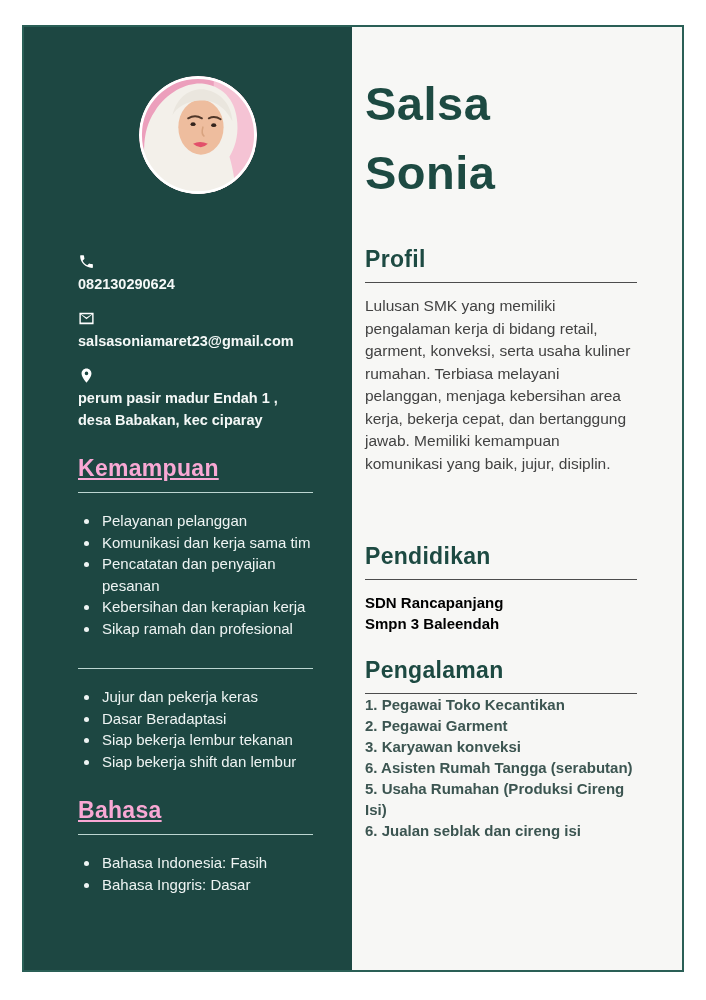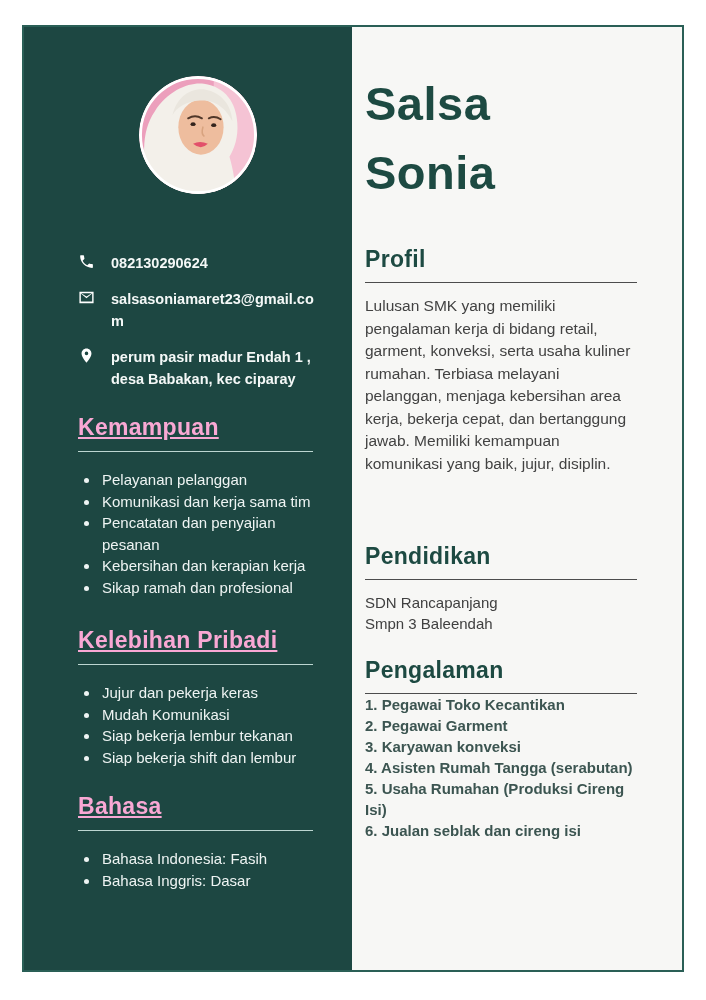--- a/index.html
+++ b/index.html
@@ -10,21 +10,21 @@
     border:2px solid #2a5f56; display:flex; background:#f7f7f5; }
 
   
   .sidebar { width:328px; flex:0 0 328px; background:#1d4742; color:#eef5f3;
     padding:49px 34px 0 54px; }
   .photo-wrap { width:118px; height:118px; margin:0 auto; border-radius:50%;
     overflow:hidden; }
   .photo-wrap svg { display:block; width:100%; height:100%; }
 
   .contact { margin-top:58px; }
-  .contact-row { display:flex; align-items:flex-start; margin-bottom:14px; }
+  .contact-row { display:flex; align-items:flex-start; margin-bottom:14px;flex-direction:column; }
   .contact-icon { width:20px; flex:0 0 20px; margin-right:13px; margin-top:1px; }
   .contact-icon svg { display:block; width:17px; height:17px; fill:#ffffff; }
   .contact-text { font-size:14.5px; font-weight:bold; line-height:22px; color:#f4f8f7;
     word-break:break-all; }
 
   .s-section { margin-top:24px; }
   .s-head { font-size:23px; font-weight:800; letter-spacing:.3px; color:#f9a8d4;text-decoration:underline; }
   .s-rule { border:none; border-top:1.5px solid #bcd6d1; margin-top:10px; width:98%; }
   .s-list { margin:17px 0 0 22px; }
   .s-list li { font-size:15px; line-height:21.5px; color:#eef4f3; padding-left:2px; }
@@ -35,21 +35,21 @@
   .main { flex:1 1 auto; background:#f7f7f5; padding:42px 45px 0 13px; }
   .name { font-size:47px; line-height:69px; font-weight:800; letter-spacing:.5px;
     color:#1d4a42; }
   .m-section { margin-top:39px; }
   .m-head { font-size:23px; font-weight:800; letter-spacing:.3px; color:#1d4a42; }
   .m-rule { border:none; border-top:1.5px solid #4c4c4c; margin-top:9px; }
   .profil-text { margin-top:12px; font-size:15.5px; line-height:22.5px; color:#424242; }
   .edu-gap { margin-top:68px; }
   .exp-gap { margin-top:23px; }
   .plain-list { margin-top:12px; }
-  .plain-list div { font-size:15px; font-weight:normal; line-height:21px; color:#404040; }
+  .plain-list div { font-size:15px; font-weight:bold; line-height:21px; color:#000000; }
   .num-list { }
   .num-list div { font-size:15px; font-weight:bold; line-height:21px; color:#3c5551; }
 </style>
 </head>
 <body>
 
 <div class="page">
   <div class="card">
 
     <aside class="sidebar">
@@ -115,25 +115,24 @@
         <ul class="s-list">
           <li>Pelayanan pelanggan</li>
           <li>Komunikasi dan kerja sama tim</li>
           <li>Pencatatan dan penyajian pesanan</li>
           <li>Kebersihan dan kerapian kerja</li>
           <li>Sikap ramah dan profesional</li>
         </ul>
       </section>
 
       <section class="s-section sec-gap-1">
-        <div class="s-head">Kelebihan Pribadi</div>
         <hr class="s-rule">
         <ul class="s-list">
           <li>Jujur dan pekerja keras</li>
-          <li>Mudah Komunikasi</li>
+          <li>Dasar Beradaptasi</li>
           <li>Siap bekerja lembur tekanan</li>
           <li>Siap bekerja shift dan lembur</li>
         </ul>
       </section>
 
       <section class="s-section sec-gap-2">
         <div class="s-head">Bahasa</div>
         <hr class="s-rule">
         <ul class="s-list">
           <li>Bahasa Indonesia: Fasih</li>
@@ -165,21 +164,21 @@
         </div>
       </section>
 
       <section class="m-section exp-gap">
         <div class="m-head">Pengalaman</div>
         <hr class="m-rule">
         <div class="num-list">
           <div>1. Pegawai Toko Kecantikan</div>
           <div>2. Pegawai Garment</div>
           <div>3. Karyawan konveksi</div>
-          <div>4. Asisten Rumah Tangga (serabutan)</div>
+          <div>6. Asisten Rumah Tangga (serabutan)</div>
           <div>5. Usaha Rumahan (Produksi Cireng Isi)</div>
           <div>6. Jualan seblak dan cireng isi</div>
         </div>
       </section>
 
     </main>
   </div>
 </div>
 
 </body></html>

